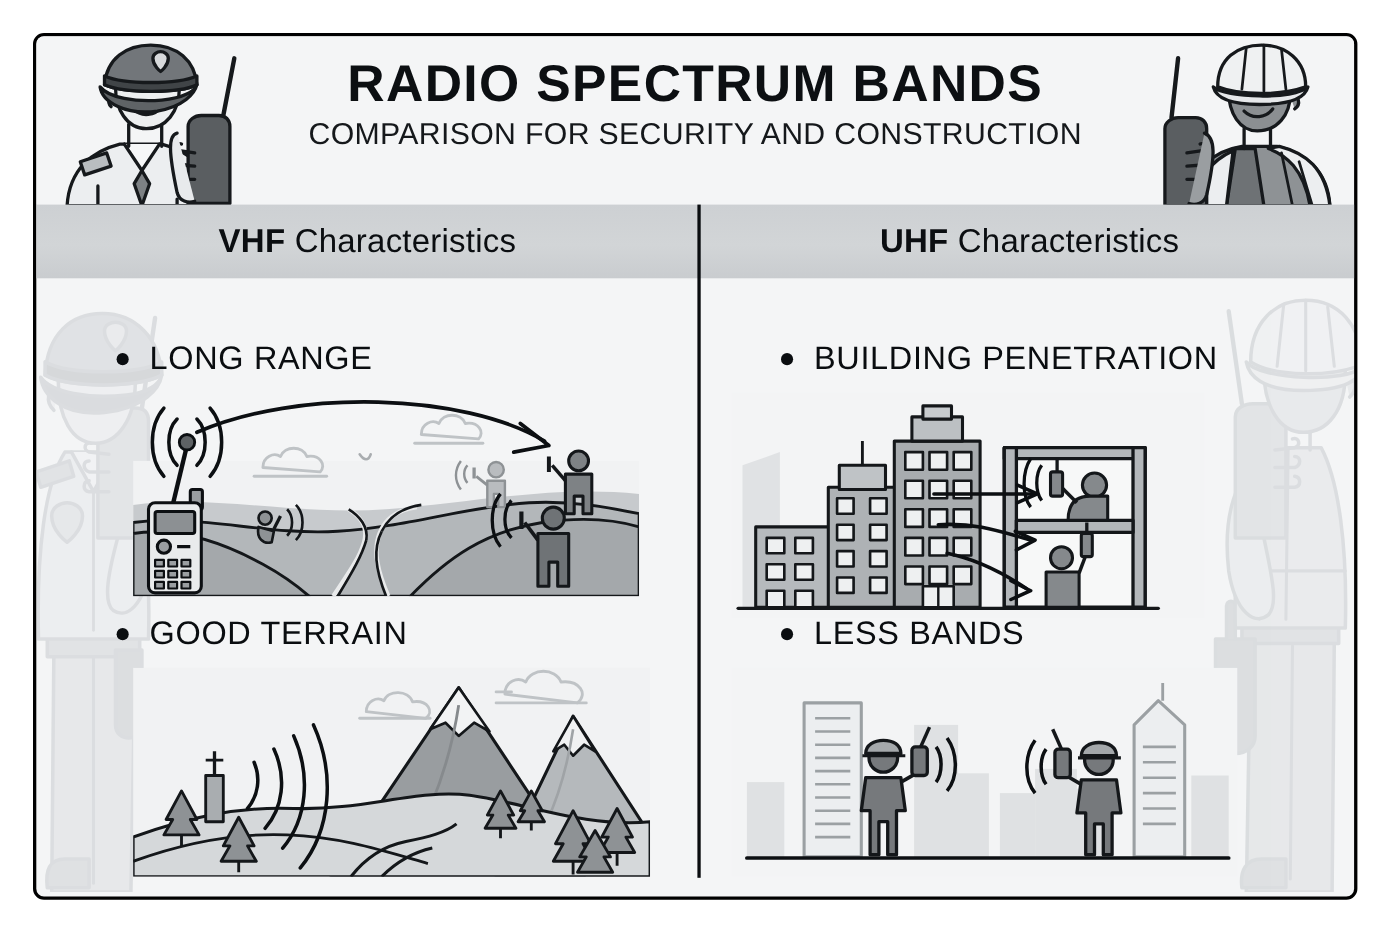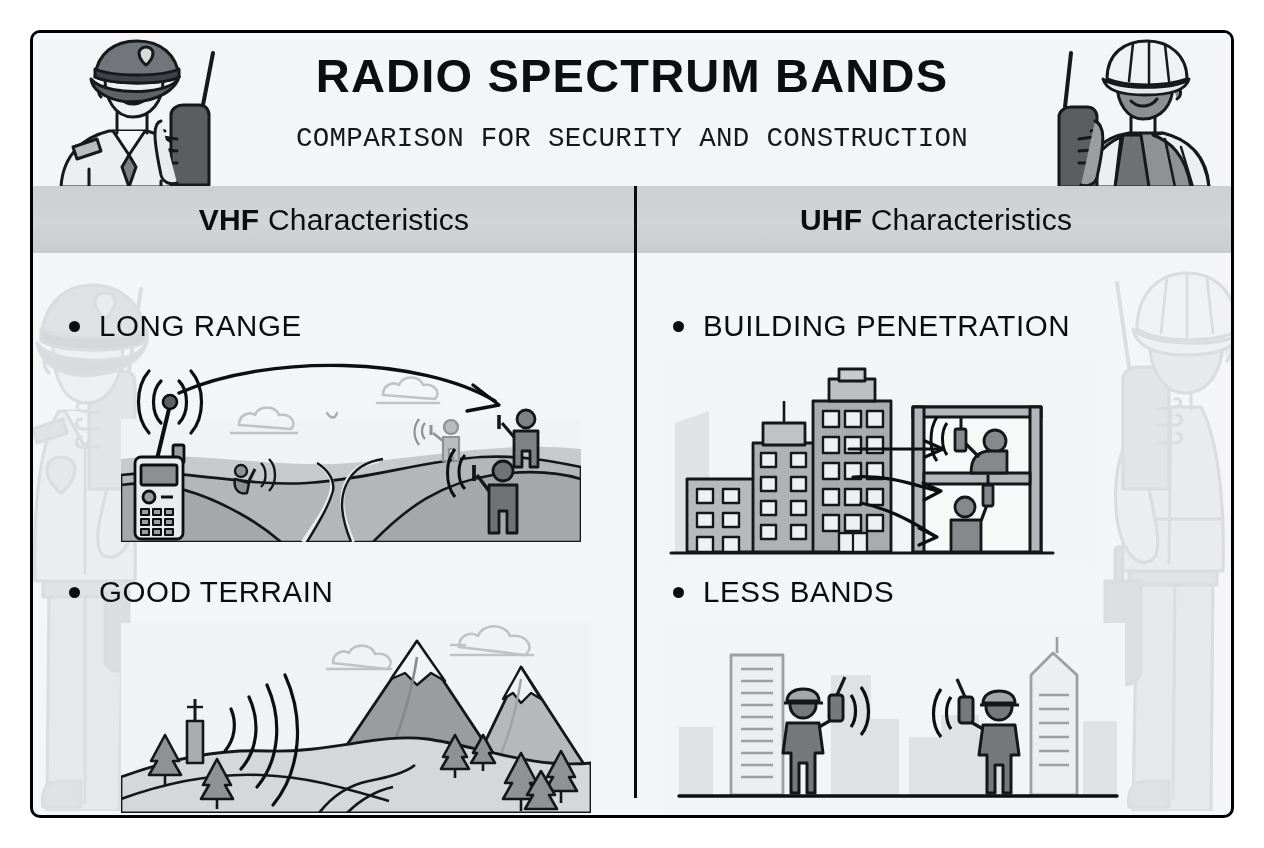--- a/index.html
+++ b/index.html
@@ -47,22 +47,21 @@
     letter-spacing: 1.2px;
     color: #0c0f12;
     line-height: 1.06;
     margin: 0;
   }
   .sub-title {
     font-size: 27.5px;
     font-weight: 400;
     letter-spacing: 0.3px;
     color: #15181b;
-    margin-top: 22px;
-    font-family: Liberation Mono, monospace;
+    margin-top: 5px;
   }
 
   .corner-art {
     position: absolute;
     top: 2px;
   }
   .corner-art.left  { left: 10px; }
   .corner-art.right { right: 6px; }
 
   
@@ -106,26 +105,26 @@
     position: absolute;
     top: 220px;
     width: 600px;
     height: 565px;
   }
   .col.left  { left: 0; }
   .col.right { left: 604px; }
 
   .feature { position: absolute; left: 0; width: 100%; }
   .feature.f1 { top: 56px; }
-  .feature.f2 { top: 322px; }
+  .feature.f2 { top: 306px; }
 
   .bullet-row {
     display: flex;
     align-items: center;
-    padding-left: 36px;
+    padding-left: 73px;
   }
   .col.right .bullet-row { }
 
   .dot {
     width: 11px; height: 11px;
     border-radius: 50%;
     background: #0a0d10;
     flex: 0 0 auto;
     margin-right: 19px;
   }

